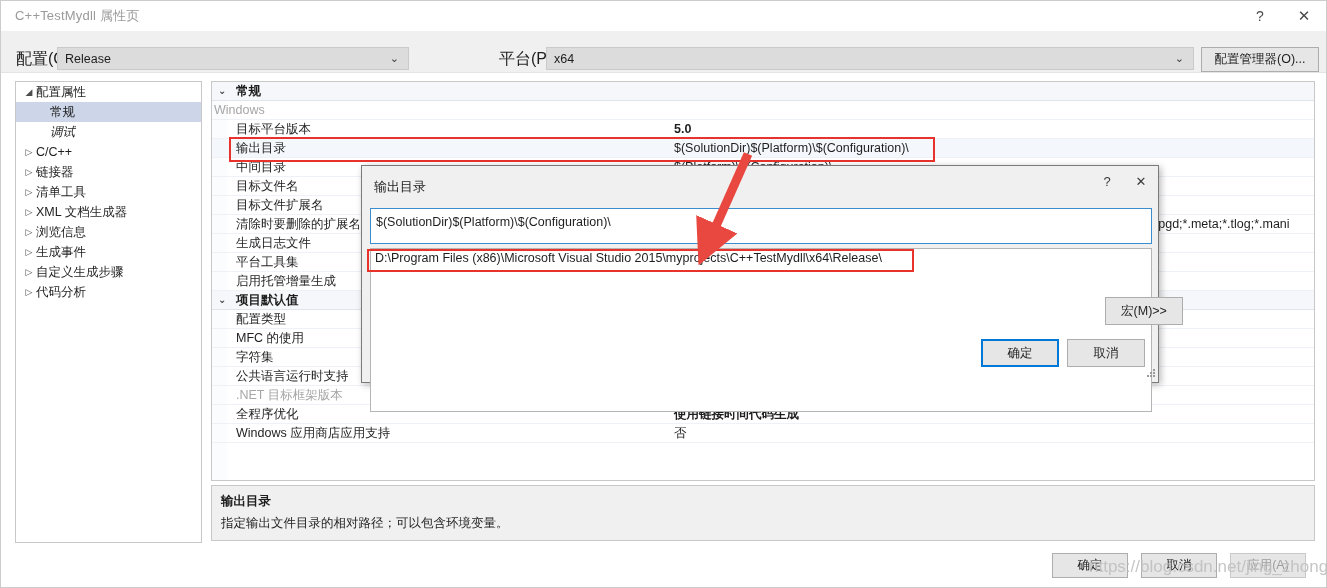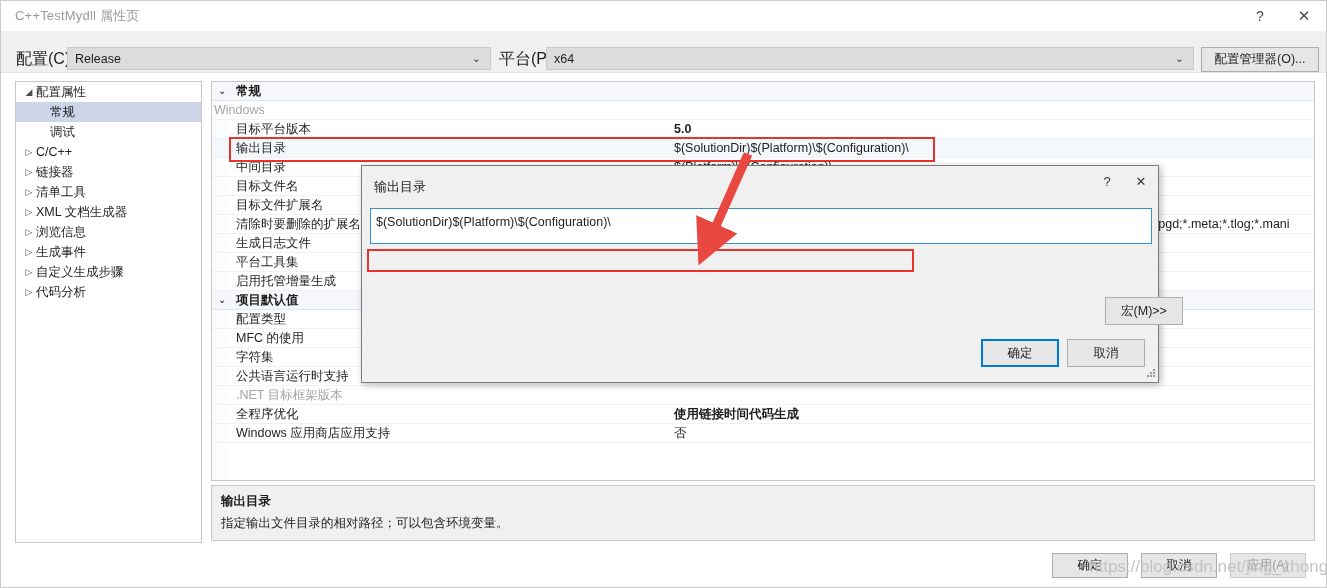--- a/index.html
+++ b/index.html
@@ -206,21 +206,21 @@
     <div class="titlebar-title">C++TestMydll 属性页</div>
     <div class="titlebar-btns">
       <div class="tb-btn">?</div>
       <div class="tb-btn close">✕</div>
     </div>
   </div>
 
   <div class="cfgstrip"></div>
 
   <div class="lbl" style="left:15px; top:50px;">配置(C):</div>
-  <div class="combo" style="left:66px; top:46px; width:424px;">
+  <div class="combo" style="left:56px; top:46px; width:352px;">
     <span class="val">Release</span>
     <span class="chevglyph" style="margin-left:auto;margin-right:9px;">⌄</span>
   </div>
 
   <div class="lbl" style="left:498px; top:50px;">平台(P):</div>
   <div class="combo" style="left:545px; top:46px; width:648px;">
     <span class="val">x64</span>
     <span class="chevglyph" style="margin-left:auto;margin-right:9px;">⌄</span>
   </div>
 
@@ -229,21 +229,21 @@
   <div class="treepane">
     <div class="tree-row">
       <span class="twisty">◢</span>
       <span class="tlabel">配置属性</span>
     </div>
     <div id="tree-items">
         <div class="tree-row selected" style="padding-left: 20px;">
           <span class="twisty"></span>
           <span class="tlabel">常规</span>
         </div>
-        <div class="tree-row" style="padding-left: 20px;">
+        <div class="tree-row" style="padding-left: 20px; font-style: italic;">
           <span class="twisty"></span>
           <span class="tlabel">调试</span>
         </div>
         <div class="tree-row">
           <span class="twisty">▷</span>
           <span class="tlabel">C/C++</span>
         </div>
         <div class="tree-row">
           <span class="twisty">▷</span>
           <span class="tlabel">链接器</span>
@@ -371,20 +371,23 @@
 
   <div class="modal">
     <div class="modal-title">输出目录</div>
     <div class="modal-tbtns">
       <div class="modal-tbtn">?</div>
       <div class="modal-tbtn">✕</div>
     </div>
 
     <div class="modal-edit">$(SolutionDir)$(Platform)\$(Configuration)\</div>
 
+    <div class="modal-list">
+      <div class="modal-list-item">D:\Program Files (x86)\Microsoft Visual Studio 2015\myprojects\C++TestMydll\x64\Release\</div>
+    </div>
 
     <div class="resize-grip">
       <svg width="12" height="12" viewBox="0 0 12 12">
         <g fill="#9a9a9a">
           <rect x="9" y="1" width="2" height="2"></rect>
           <rect x="6" y="4" width="2" height="2"></rect>
             <rect x="9" y="4" width="2" height="2"></rect>
           <rect x="3" y="7" width="2" height="2"></rect>
             <rect x="6" y="7" width="2" height="2"></rect>
             <rect x="9" y="7" width="2" height="2"></rect>

